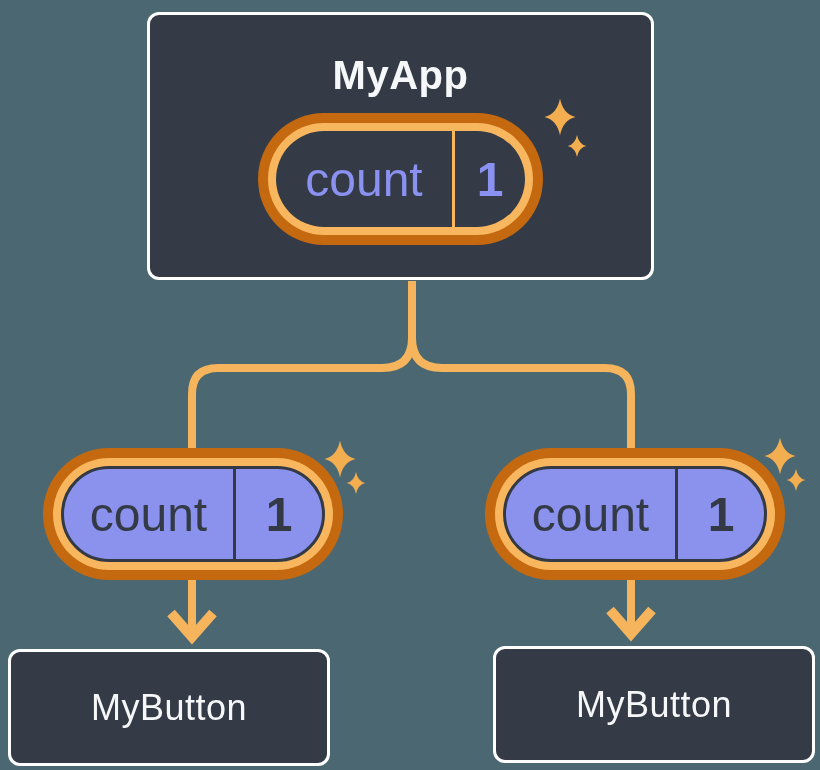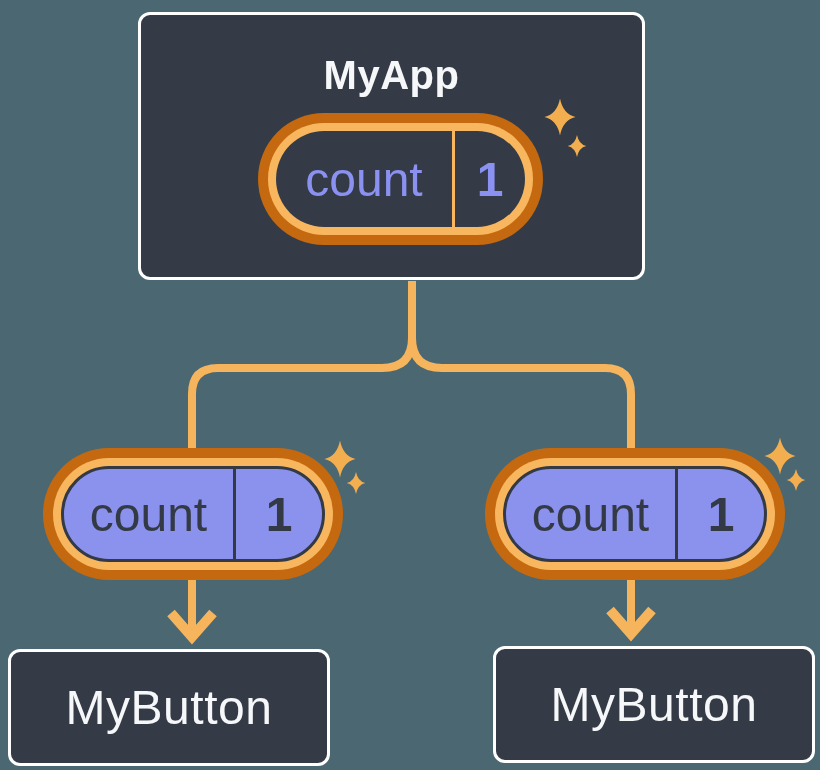--- a/index.html
+++ b/index.html
@@ -32,39 +32,39 @@
   }
   .node {
     position: absolute;
     box-sizing: border-box;
     background: var(--box-bg, #343B47);
     border: 3px solid var(--box-border, #FFFFFF);
     z-index: 2;
     color: var(--text-light, #F6F7F9);
   }
   .node.root {
-    left: 138px; top: 12px;
+    left: 147px; top: 12px;
     width: 507px; height: 268px;
     border-radius: 12px;
   }
   .root-title {
     position: absolute;
     left: 0; right: 0; top: 38px;
     text-align: center;
     font-size: 40px;
     font-weight: 600;
     letter-spacing: 0.5px;
   }
   .node.leaf {
     width: 322px; height: 117px;
     border-radius: 12px;
     display: flex;
     align-items: center;
     justify-content: center;
-    font-size: 48px;
+    font-size: 36px;
     font-weight: 500;
     letter-spacing: 0.5px;
   }
   .node.leaf.left  { left: 8px;   top: 649px; }
   .node.leaf.right { left: 493px; top: 646px; }
 
   .pill {
     position: absolute;
     box-sizing: border-box;
     height: 132px;

